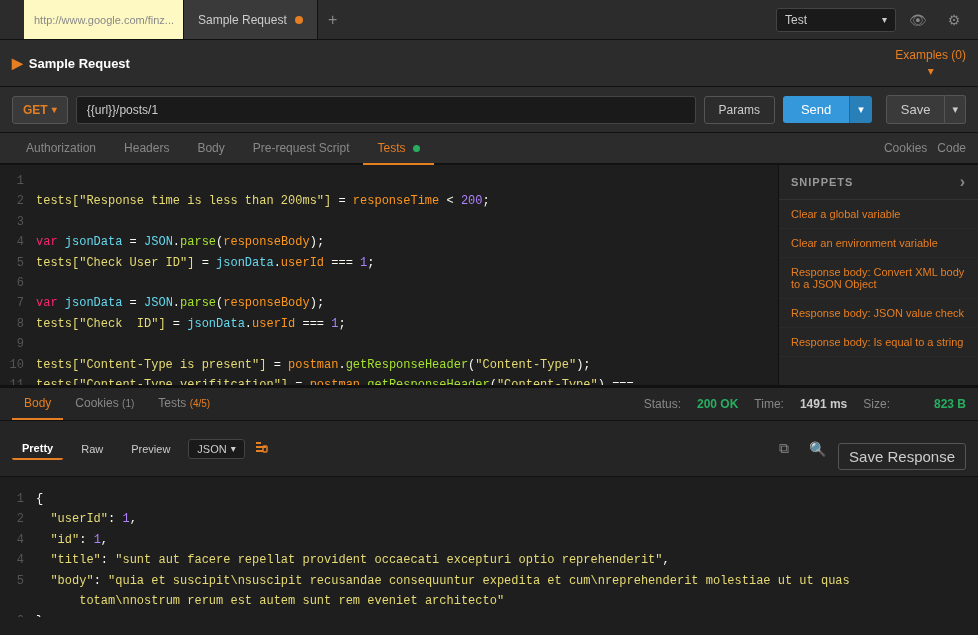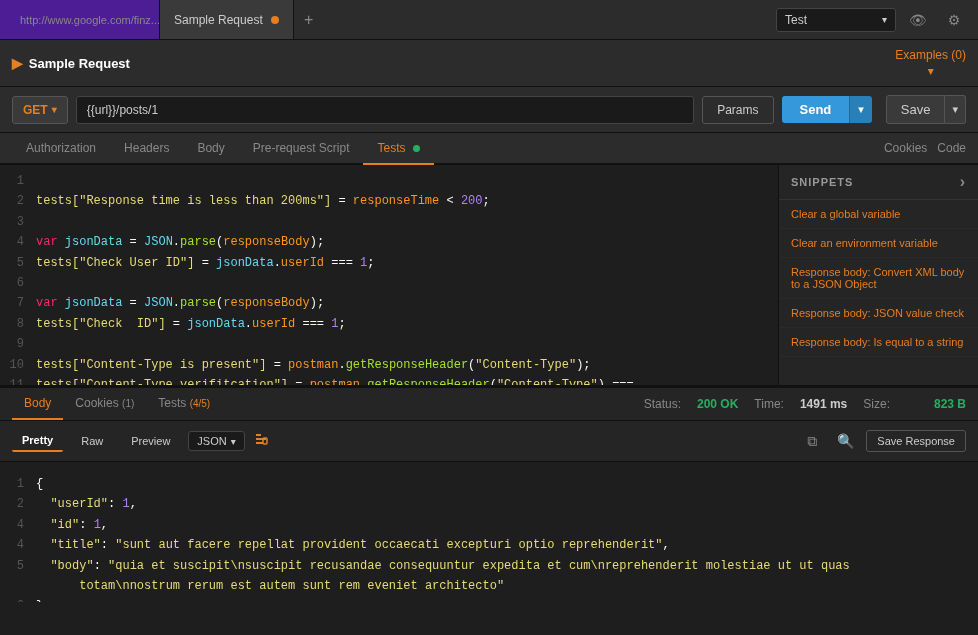--- a/index.html
+++ b/index.html
@@ -1,40 +1,40 @@
 <!DOCTYPE html>
 <html><head>
   <meta charset="utf-8">
   <style>
     * { box-sizing: border-box; margin: 0; padding: 0; }
     body { background: #1e1e1e; color: #ccc; font-family: 'Segoe UI', Arial, sans-serif; font-size: 12px; width: 978px; height: 635px; overflow: hidden; }
 
     
     .top-bar { display: flex; align-items: center; background: #2c2c2c; height: 40px; border-bottom: 1px solid #111; }
-    .url-display { background: #4c1d95; color: #888; font-size: 11px; padding: 0 20px; height: 100%; display: flex; align-items: center; flex: 0 0 160px; border-right: 1px solid #111; overflow: hidden; white-space: nowrap; }
+    .url-display { background: #fef9c3; color: #888; font-size: 11px; padding: 0 10px; height: 100%; display: flex; align-items: center; flex: 0 0 160px; border-right: 1px solid #111; overflow: hidden; white-space: nowrap; margin-left: 24px; }
     .tab-area { display: flex; align-items: center; flex: 1; height: 100%; }
     .tab { display: flex; align-items: center; background: #3a3a3a; height: 100%; padding: 0 14px; font-size: 12px; color: #ccc; border-right: 1px solid #111; gap: 8px; }
     .tab-dot { width: 8px; height: 8px; background: #e67e22; border-radius: 50%; }
     .tab-plus { width: 30px; height: 100%; display: flex; align-items: center; justify-content: center; color: #888; font-size: 16px; cursor: pointer; }
     .top-right { display: flex; align-items: center; gap: 8px; padding: 0 10px; }
     .env-select { background: #1a1a1a; border: 1px solid #444; color: #ccc; padding: 4px 8px; border-radius: 3px; font-size: 12px; display: flex; align-items: center; gap: 6px; min-width: 120px; justify-content: space-between; }
     .icon-btn { width: 28px; height: 28px; display: flex; align-items: center; justify-content: center; color: #888; cursor: pointer; font-size: 14px; }
 
     
     .request-bar { background: #2c2c2c; padding: 8px 12px; border-bottom: 1px solid #111; display: flex; align-items: center; justify-content: space-between; }
     .request-name { color: #fff; font-size: 13px; font-weight: 600; display: flex; align-items: center; gap: 6px; }
     .examples-link { color: #e67e22; font-size: 12px; display: flex; align-items: center; gap: 2px; flex-direction: column; }
 
     
     .url-row { background: #2c2c2c; padding: 8px 12px; display: flex; align-items: center; gap: 8px; border-bottom: 1px solid #111; }
     .method-select { background: #3a3a3a; border: 1px solid #555; color: #e67e22; padding: 6px 10px; border-radius: 3px; font-size: 12px; font-weight: 700; display: flex; align-items: center; gap: 4px; cursor: pointer; }
     .url-input { flex: 1; background: #1a1a1a; border: 1px solid #444; color: #ccc; padding: 6px 10px; border-radius: 3px; font-size: 12px; }
     .params-btn { background: transparent; border: 1px solid #555; color: #ccc; padding: 6px 14px; border-radius: 3px; font-size: 12px; cursor: pointer; }
     .send-group { display: flex; }
-    .send-btn { background: #3498db; border: none; color: #fff; padding: 6px 18px; font-size: 13px; font-weight: 700; border-radius: 3px 0 0 3px; cursor: pointer; }
+    .send-btn { background: #3498db; border: none; color: #fff; padding: 6px 18px; font-size: 13px; font-weight: 400; border-radius: 3px 0 0 3px; cursor: pointer; }
     .send-arrow { background: #2980b9; border: none; color: #fff; padding: 6px 8px; font-size: 11px; border-radius: 0 3px 3px 0; cursor: pointer; border-left: 1px solid #1a6a9a; }
     .save-group { display: flex; margin-left: 6px; }
     .save-btn { background: #3a3a3a; border: 1px solid #555; color: #ccc; padding: 6px 14px; font-size: 13px; border-radius: 3px 0 0 3px; cursor: pointer; }
     .save-arrow { background: #3a3a3a; border: 1px solid #555; border-left: none; color: #ccc; padding: 6px 7px; font-size: 11px; border-radius: 0 3px 3px 0; cursor: pointer; }
 
     
     .tabs-row { background: #2c2c2c; display: flex; align-items: center; justify-content: space-between; border-bottom: 2px solid #111; padding: 0 12px; }
     .tabs-left { display: flex; }
     .tab-item { padding: 8px 14px; font-size: 12px; color: #888; cursor: pointer; position: relative; }
     .tab-item.active { color: #e67e22; border-bottom: 2px solid #e67e22; margin-bottom: -2px; }
@@ -77,21 +77,21 @@
     .meta-val.time { color: #ccc; }
     .meta-val.size { color: #27ae60; margin-left: 28px; }
 
     
     .response-toolbar { display: flex; align-items: center; padding: 6px 12px; background: #252525; border-bottom: 1px solid #111; gap: 8px; }
     .view-btn { padding: 4px 10px; font-size: 11px; color: #ccc; background: transparent; border: none; cursor: pointer; border-radius: 2px; }
     .view-btn.active { color: #fff; font-weight: 600; border-bottom: 2px solid #e67e22; }
     .format-select { background: #1a1a1a; border: 1px solid #444; color: #ccc; padding: 3px 8px; border-radius: 3px; font-size: 11px; display: flex; align-items: center; gap: 4px; cursor: pointer; }
     .toolbar-icon { width: 22px; height: 22px; display: flex; align-items: center; justify-content: center; color: #e67e22; font-size: 14px; cursor: pointer; }
     .right-icons { margin-left: auto; display: flex; gap: 6px; align-items: center; }
-    .save-response-btn { background: transparent; border: 1px solid #555; color: #ccc; padding: 4px 10px; border-radius: 3px; font-size: 11px; cursor: pointer; }
+    .save-response-btn { background: transparent; border: 1px solid #555; color: #ccc; padding: 4px 10px; border-radius: 3px; font-size: 15px; cursor: pointer; margin-top: 16px; }
 
     
     .json-output { padding: 6px 0; font-family: 'Consolas', 'Courier New', monospace; font-size: 12px; line-height: 1.7; background: #1e1e1e; height: 140px; overflow: hidden; }
 
     .chevron { font-size: 10px; }
   </style>
 </head>
 <body>
 
 <div class="top-bar">

